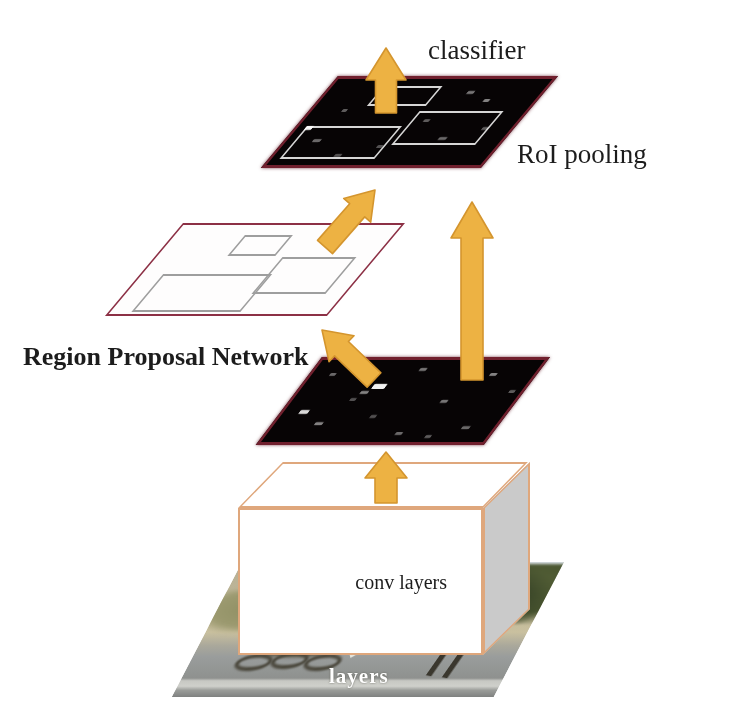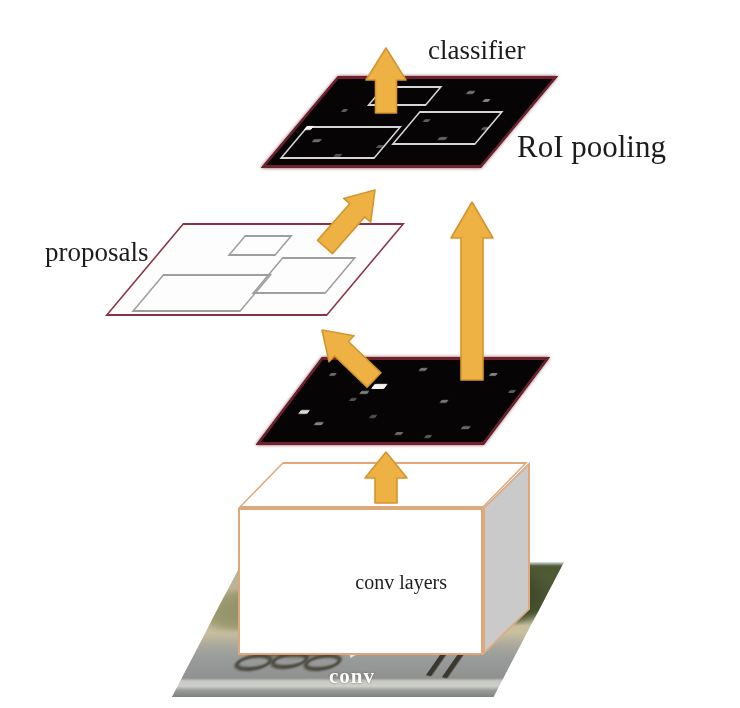--- a/index.html
+++ b/index.html
@@ -69,21 +69,21 @@
   .ph-wheel{position:absolute;width:36px;height:17px;border:4px solid #4a473c;border-radius:50%;
     transform:rotate(-5deg);filter:blur(1px);box-sizing:border-box;}
   .ph-bikebody{position:absolute;left:58px;top:83px;width:84px;height:12px;background:#55513f;
     border-radius:50%;filter:blur(2px);}
   .ph-leg{position:absolute;width:6px;height:26px;background:#3a372e;transform:rotate(10deg);filter:blur(.5px);}
   .ph-dash{position:absolute;left:155px;top:86px;width:18px;height:5px;background:#e5e5dc;
     transform:rotate(-38deg);filter:blur(.5px);}
   
   .label{position:absolute;white-space:nowrap;line-height:1.1;z-index:6;}
   .lbl-classifier{left:428px;top:36px;font-size:27px;}
-  .lbl-roi{left:517px;top:130px;font-size:31px;}
+  .lbl-roi{left:517px;top:140px;font-size:27px;}
   .lbl-proposals{left:45px;top:238px;font-size:27px;}
   .lbl-rpn{left:23px;top:343px;font-size:26px;font-weight:bold;}
   .lbl-featmaps{left:541px;top:384px;font-size:26px;color:var(--feature-maps-text);}
   .lbl-conv{left:307px;top:571px;width:140px;text-align:right;font-size:20px;}
   .lbl-image{left:329px;top:665px;font-size:21px;font-weight:bold;color:#fff;
     text-shadow:0 0 2px rgba(80,80,70,.8);letter-spacing:1px;}
   
   .arrows{position:absolute;left:0;top:0;z-index:5;pointer-events:none;}
   .arrow{fill:var(--arrow-fill);stroke:var(--arrow-stroke);stroke-width:1.6;stroke-linejoin:round;}
 </style>
@@ -154,17 +154,17 @@
   <svg class="arrows" width="740" height="708" viewBox="0 0 740 708">
     <polygon class="arrow" points="375.5,113 375.5,80 366,80 386,48 406,80 396.5,80 396.5,113"></polygon>
     <polygon class="arrow" points="461,380 461,238 451,238 472,202 493,238 483,238 483,380"></polygon>
     <polygon class="arrow" points="375,503 375,478 365,478 386,452 407,478 397,478 397,503"></polygon>
     <polygon class="arrow" points="332.5,253.6 364.7,216.9 370.7,222.2 375,190 343.7,198.4 349.7,203.7 317.5,240.4"></polygon>
     <polygon class="arrow" points="380.9,372.8 348.4,341.5 354,335.7 322,330 329,361.7 334.6,355.9 367.1,387.2"></polygon>
   </svg>
 
   <div class="label lbl-classifier">classifier</div>
   <div class="label lbl-roi">RoI pooling</div>
-  <div class="label lbl-proposals">proposals</div>
+  <div class="label lbl-rpn">Region Proposal Network</div>
   <div class="label lbl-conv">conv layers</div>
-  <div class="label lbl-image">conv</div>
+  <div class="label lbl-image">layers</div>
 
 </div>
 
 </body></html>

